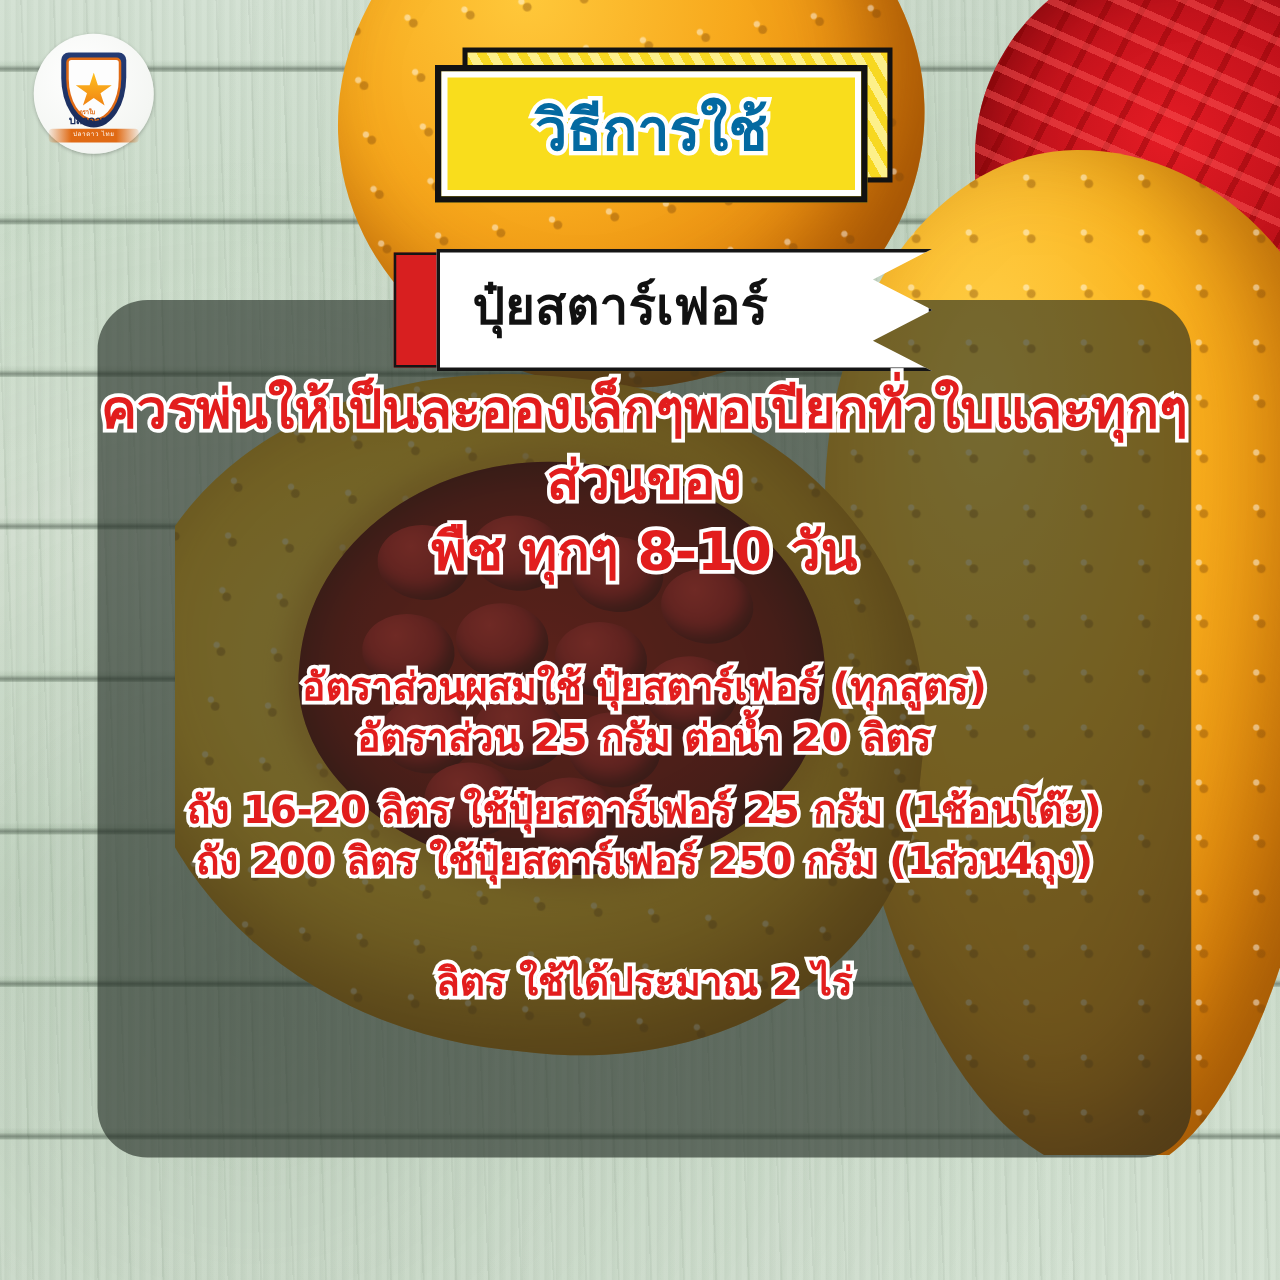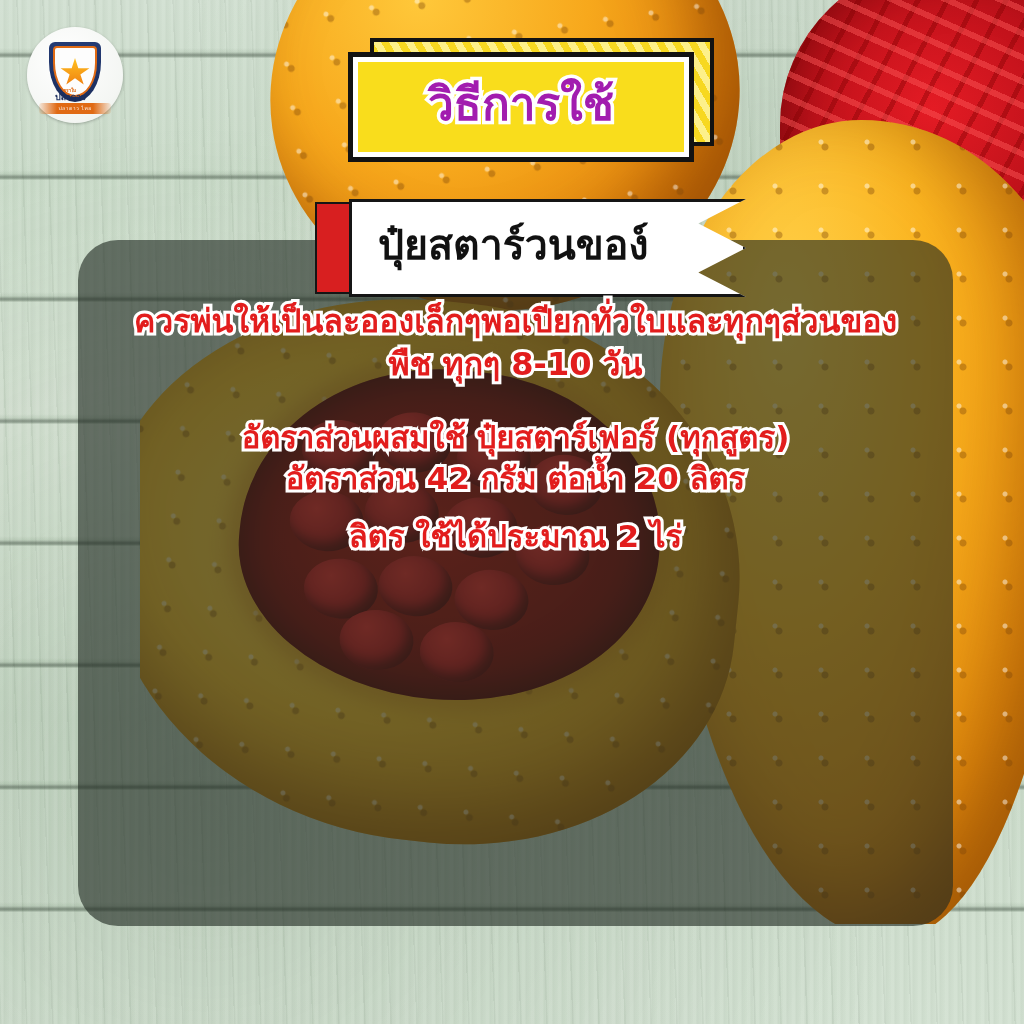--- a/index.html
+++ b/index.html
@@ -153,21 +153,21 @@
     background:repeating-linear-gradient(60deg,#f7d821 0 7px,#fdf08a 7px 14px);
     border:4px solid #121212;
   }
   .title-front{
     position:absolute;left:0;top:14px;width:336px;height:100px;
     background:#f9dd1c;border:5px solid #121212;
     box-shadow:inset 0 0 0 5px #ffffff;
     display:flex;align-items:center;justify-content:center;
   }
   .title-text{
-    font-size:46px;font-weight:bold;color:#a21caf;line-height:1;
+    font-size:46px;font-weight:bold;color:#0369a1;line-height:1;
     -webkit-text-stroke:7px #ffffff;paint-order:stroke fill;
     padding-bottom:6px;
   }
 
   
   .ribbon{position:absolute;left:315px;top:199px;width:425px;height:92px;}
   .ribbon-red{
     position:absolute;left:0;top:3px;width:36px;height:88px;background:#d81f20;
     border:2px solid #151515;
   }
@@ -182,21 +182,21 @@
   }
 
   
   .body-copy{
     position:absolute;left:78px;top:300px;width:875px;
     text-align:center;color:#e21d1d;font-weight:bold;
     -webkit-text-stroke:6px #ffffff;paint-order:stroke fill;
     line-height:1.33;
   }
   .para{margin:0 0 8px 0;}
-  .p1{font-size:32px;margin-bottom:32px;}
+  .p1{font-size:43px;margin-bottom:58px;}
   .p2{font-size:31px;margin-bottom:16px;}
   .p3{font-size:31px;margin-bottom:56px;}
   .p4{font-size:31px;}
   .line{display:block;}
 </style>
 </head>
 <body>
 
 <div id="poster">
 
@@ -250,36 +250,40 @@
   <div class="title-wrap">
     <div class="title-stripe"></div>
     <div class="title-front">
       <span class="title-text">วิธีการใช้</span>
     </div>
   </div>
 
   <div class="ribbon">
     <div class="ribbon-red"></div>
     <div class="ribbon-white">
-      <span class="ribbon-text">ปุ๋ยสตาร์วนของ์</span>
+      <span class="ribbon-text">ปุ๋ยสตาร์เฟอร์</span>
     </div>
   </div>
 
   <div class="body-copy">
 
     <p class="para p1">
       <span class="line">ควรพ่นให้เป็นละอองเล็กๆพอเปียกทั่วใบและทุกๆส่วนของ</span>
       <span class="line">พืช ทุกๆ 8-10 วัน</span>
     </p>
 
     <p class="para p2">
       <span class="line">อัตราส่วนผสมใช้ ปุ๋ยสตาร์เฟอร์ (ทุกสูตร)</span>
-      <span class="line">อัตราส่วน 42 กรัม ต่อน้ำ 20 ลิตร</span>
-    </p>
-
+      <span class="line">อัตราส่วน 25 กรัม ต่อน้ำ 20 ลิตร</span>
+    </p>
+
+    <p class="para p3">
+      <span class="line">ถัง 16-20 ลิตร ใช้ปุ๋ยสตาร์เฟอร์ 25 กรัม (1ช้อนโต๊ะ)</span>
+      <span class="line">ถัง 200 ลิตร ใช้ปุ๋ยสตาร์เฟอร์ 250 กรัม (1ส่วน4ถุง)</span>
+    </p>
 
     <p class="para p4">
       <span class="line">ลิตร ใช้ได้ประมาณ 2 ไร่</span>
     </p>
 
   </div>
 
 </div>
 
 </body></html>

